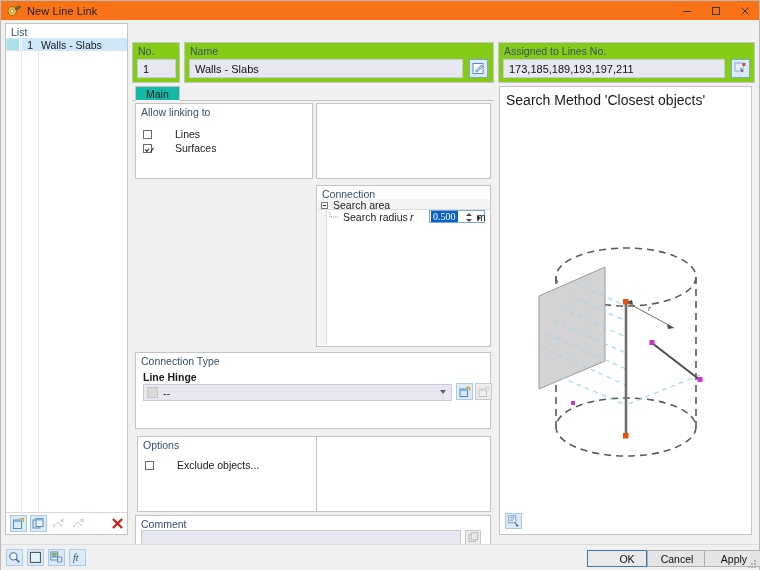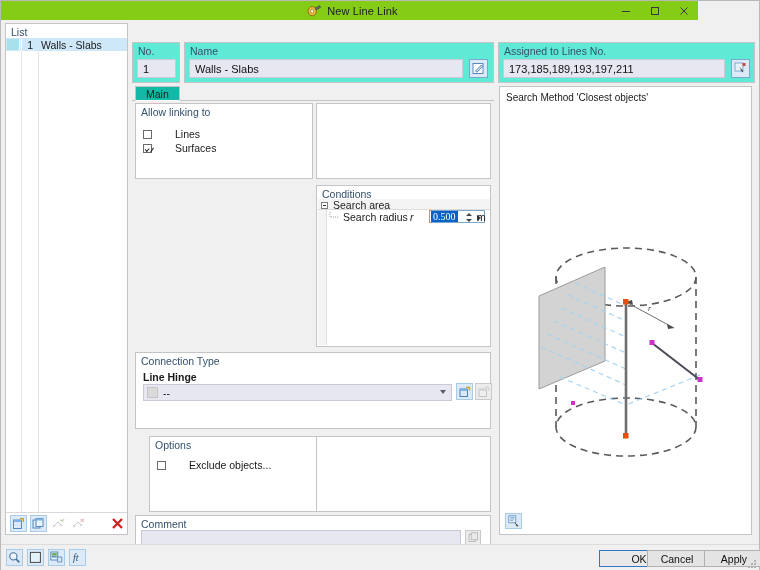--- a/index.html
+++ b/index.html
@@ -16,23 +16,23 @@
   
   #window {
     position: relative;
     width: 760px; height: 570px;
     background: #f0f0f0;
     border: 1px solid #b9b9b9;
   }
 
   
   #titlebar {
-    position: absolute; left: 0; top: 0; width: 697px; height: 19px;
-    background: #84cc16;
-    display: flex; align-items: center; justify-content: center;
+    position: absolute; left: 0; top: 0; width: 758px; height: 19px;
+    background: #f97316;
+    display: flex; align-items: center;
   }
   #title-icon {
     width: 16px; height: 16px; margin-left: 5px; margin-right: 5px;
     position: relative; flex: none;
   }
   #title-text {
     font-size: 11px; color: #202020; letter-spacing: 0.1px;
   }
   .winbtn {
     width: 29px; height: 19px; display: flex; align-items: center;
@@ -87,21 +87,21 @@
   }
   .tbbtn {
     width: 17px; height: 17px; display: flex; align-items: center;
     justify-content: center; position: relative;
   }
   .tbbtn.on { background: #dceaf7; border: 1px solid #a8cbe8; }
 
   
   .fieldgroup { position: absolute; }
   .fieldbox {
-    background: #5eead4; border: 1px solid #c4c4c4;
+    background: #84cc16; border: 1px solid #c4c4c4;
     height: 41px; position: relative;
   }
   .fieldlabel {
     position: absolute; left: 5px; top: 2px;
     color: #35506e; font-size: 10.5px;
   }
   .fieldinput {
     position: absolute; left: 4px; top: 16px; height: 19px;
     background: #e7e7f2; border: 1px solid #c9c9d8;
     display: flex; align-items: center; padding-left: 5px;
@@ -220,21 +220,21 @@
   .ardn  { width:0;height:0;border-left:3px solid transparent;border-right:3px solid transparent;border-top:3px solid #444; }
   .arright { position:absolute; right:3px; top:4px; width:0;height:0;
              border-top:3px solid transparent;border-bottom:3px solid transparent;border-left:4px solid #444; }
 
   
   #preview {
     position: absolute; left: 498px; top: 66px; width: 253px; height: 449px;
     background: #ffffff; border: 1px solid #c4c4c4;
   }
   #preview-title {
-    position: absolute; left: 6px; top: 5px; font-size: 10px; color: #1a1a1a;
+    position: absolute; left: 6px; top: 5px; font-size: 14px; color: #1a1a1a;
   }
   #preview-btn {
     position: absolute; left: 5px; bottom: 5px; width: 17px; height: 16px;
     background: #dceaf7; border: 1px solid #a8cbe8;
     display: flex; align-items: center; justify-content: center;
   }
 
   
   #footer {
     position: absolute; left: 0; top: 543px; width: 758px; height: 26px;
@@ -243,21 +243,21 @@
   #footer-tools {
     position: absolute; left: 5px; top: 4px; display: flex; gap: 4px;
   }
   .dlgbtn {
     position: absolute; top: 5px; height: 17px; width: 60px;
     background: #e4e4e4; border: 1px solid #b0b0b0;
     font-size: 10.5px; color: #101010;
     display: flex; align-items: center; justify-content: center;
   }
   .dlgbtn.default { border: 1.5px solid #2f78c4; background: #e9e9e9; }
-  #btn-ok     { left: 598px; padding-left: 20px; }
+  #btn-ok     { left: 586px; padding-left: 20px; }
   #btn-cancel { left: 646px; }
   #btn-apply  { left: 703px; }
   #resize-grip {
     position: absolute; right: 2px; bottom: 1px; width: 10px; height: 10px;
   }
   .grip-dot { position: absolute; width: 2px; height: 2px; background: #b0b0b0; }
 </style>
 </head>
 <body>
 
@@ -395,21 +395,21 @@
         <div class="chkrow" style="left:7px; top:38px;text-align:center;">
           <span class="chkbox checked"></span>
           <span>Surfaces</span>
         </div>
       </div>
 
       <div class="sect" style="left:184px; top:17px; width:175px; height:76px;"></div>
 
 
       <div class="sect" style="left:184px; top:99px; width:175px; height:162px;">
-        <div class="sect-title">Conditions</div>
+        <div class="sect-title">Connection</div>
         <div id="param-head"></div>
         <div id="param-gutter"></div>
 
         <div class="param-row" style="left:4px; top:14px;">
           <span class="expander" style="left:0px; top:1.5px;"></span>
           <span style="position:absolute; left:12px; top:-1px;">Search area</span>
         </div>
 
         <div class="param-row" style="left:4px; top:26px; width:168px;">
           <svg style="position:absolute; left:8px; top:0px;" width="12" height="10" viewBox="0 0 12 10">
@@ -446,21 +446,21 @@
         </div>
         <div style="position:absolute; left:339px; top:30px; width:17px; height:17px; background:#ececec; border:1px solid #cacaca; display:flex; align-items:center; justify-content:center;">
           <svg width="12" height="12" viewBox="0 0 12 12" opacity="0.45">
             <rect x="1" y="3" width="7.5" height="7.5" fill="#f4f4f4" stroke="#8a8a8a" stroke-width="0.9"></rect>
             <rect x="1" y="3" width="7.5" height="2" fill="#bdbdbd"></rect>
             <path d="M7 1.2 L10.8 1.2 L10.8 4.6" fill="none" stroke="#9a9a9a" stroke-width="0.8"></path>
           </svg>
         </div>
       </div>
 
-      <div class="sect" style="left:17px; top:350px; width:196px; height:76px;">
+      <div class="sect" style="left:5px; top:350px; width:196px; height:76px;">
         <div class="sect-title">Options</div>
         <div class="chkrow" style="left:7px; top:22px;">
           <span class="chkbox"></span>
           <span>Exclude objects...</span>
         </div>
       </div>
       <div class="sect" style="left:184px; top:350px; width:175px; height:76px;"></div>
 
       <div class="sect" style="left:3px; top:429px; width:356px; height:34px;">
         <div class="sect-title">Comment</div>

